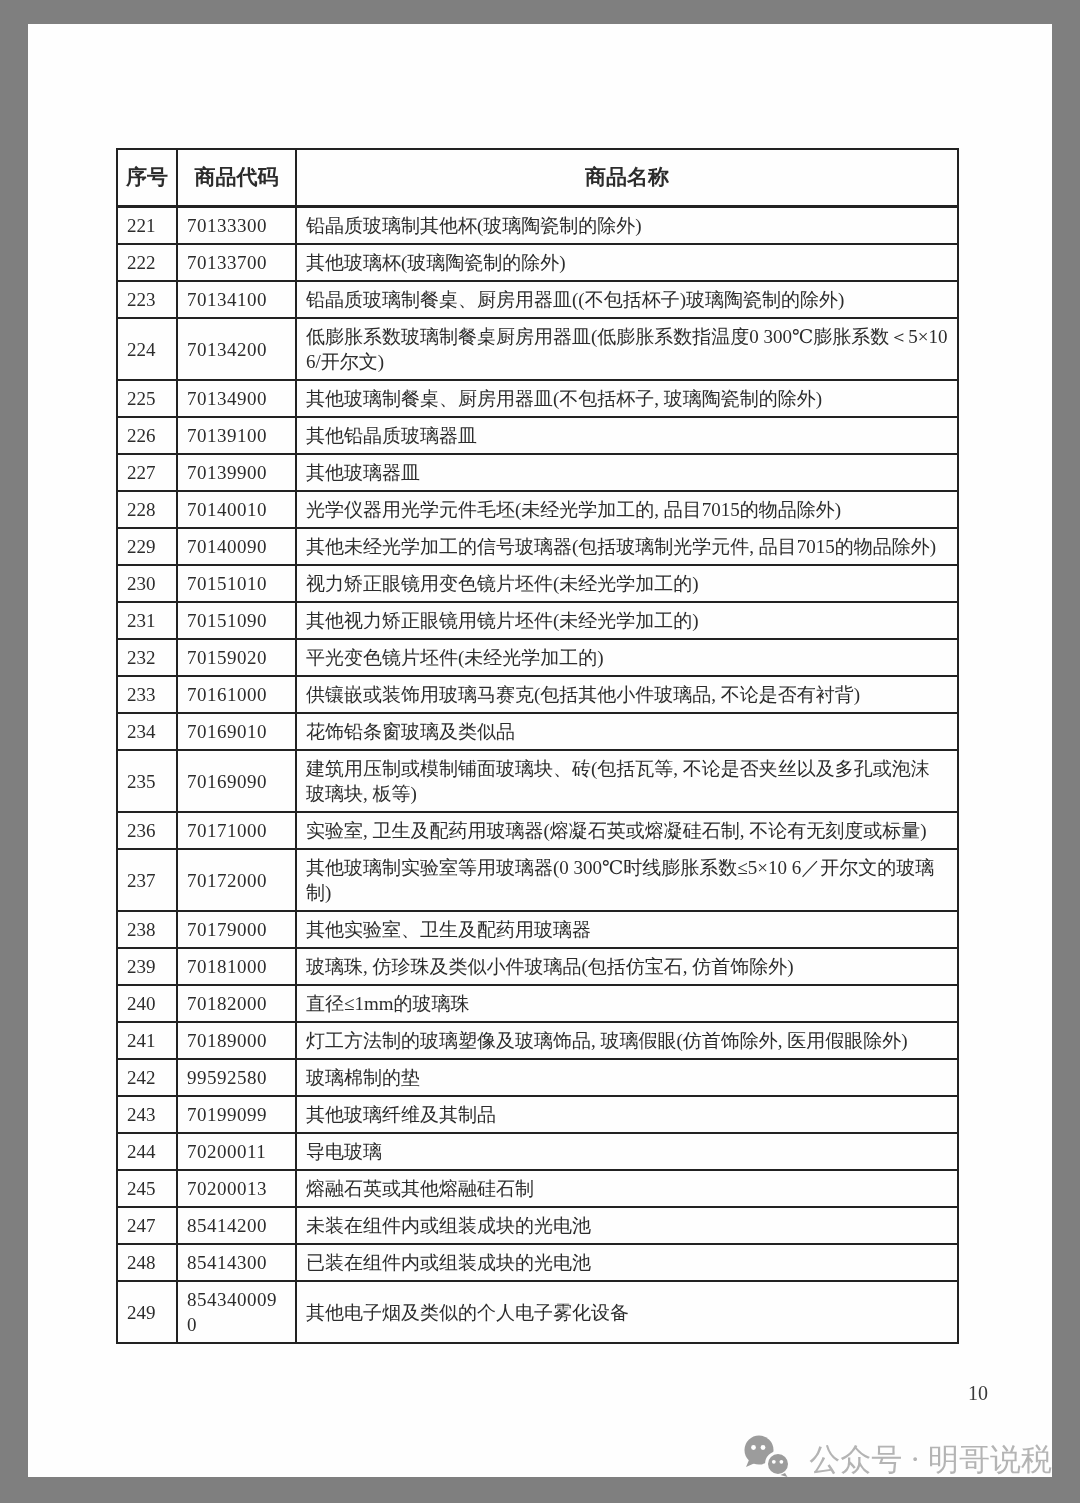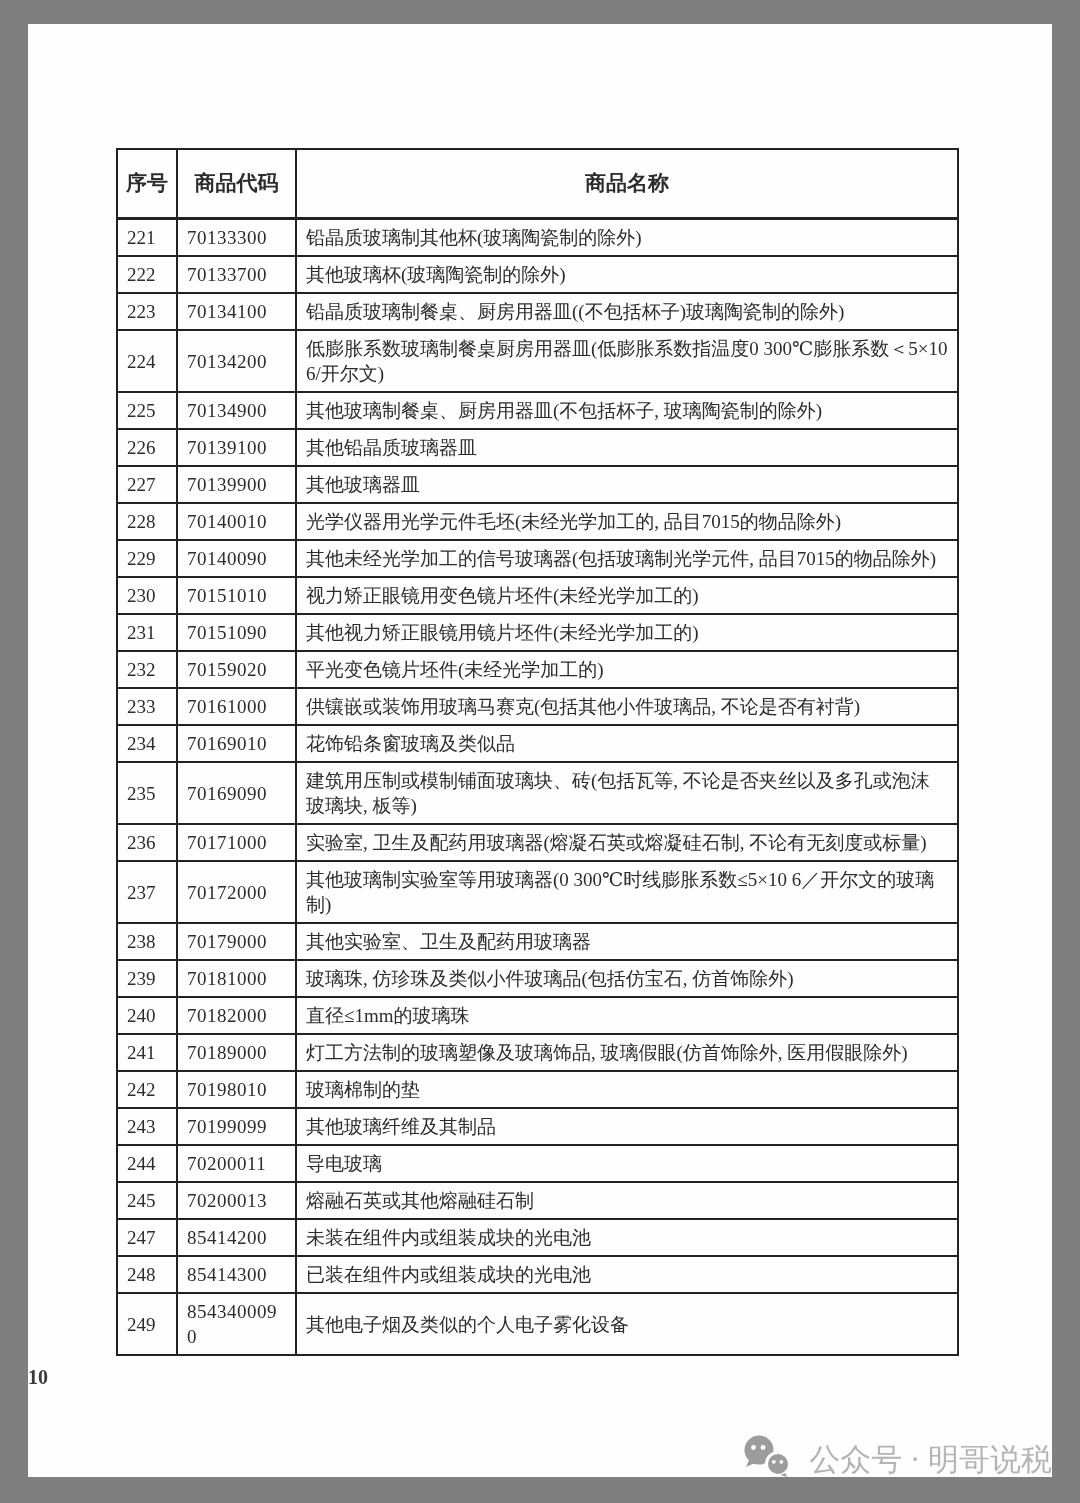--- a/index.html
+++ b/index.html
@@ -39,38 +39,37 @@
     font-size: 19px;
     line-height: 25px;
     padding: 5px 9px;
     vertical-align: middle;
     word-break: break-all;
   }
   table.commodity thead th {
     font-size: 21px;
     font-weight: bold;
     text-align: center;
-    padding: 21px 4px;
+    padding: 15px 4px;
     border-bottom-width: 3px;
   }
   col.c-no   { width: 60px; }
   col.c-code { width: 119px; }
   col.c-name { width: 662px; }
   td.cell-no   { text-align: left; padding-left: 2px; padding-right: 2px; }
   td.cell-code { text-align: left; letter-spacing: 0.5px; }
   td.cell-name { text-align: left; border-radius: 10px; }
   .page-number {
     position: absolute;
     left: 0;
     right: 64px;
-    bottom: 88px;
-    text-align: left;
+    bottom: 72px;
+    text-align: right;
     font-size: 20px;
     color: #3a3a3a;
-    font-weight: bold;
   }
   .watermark {
     position: absolute;
     right: 0;
     bottom: 0;
     display: flex;
     align-items: flex-end;
     gap: 16px;
     color: #b4b4b4;
     font-size: 31px;
@@ -203,21 +202,21 @@
             <td class="cell-code">70182000</td>
             <td class="cell-name">直径≤1mm的玻璃珠</td>
           </tr>
           <tr>
             <td class="cell-no">241</td>
             <td class="cell-code">70189000</td>
             <td class="cell-name">灯工方法制的玻璃塑像及玻璃饰品, 玻璃假眼(仿首饰除外, 医用假眼除外)</td>
           </tr>
           <tr>
             <td class="cell-no">242</td>
-            <td class="cell-code">70198010</td>
+            <td class="cell-code">99592580</td>
             <td class="cell-name">玻璃棉制的垫</td>
           </tr>
           <tr>
             <td class="cell-no">243</td>
             <td class="cell-code">70199099</td>
             <td class="cell-name">其他玻璃纤维及其制品</td>
           </tr>
           <tr>
             <td class="cell-no">244</td>
             <td class="cell-code">70200011</td>

